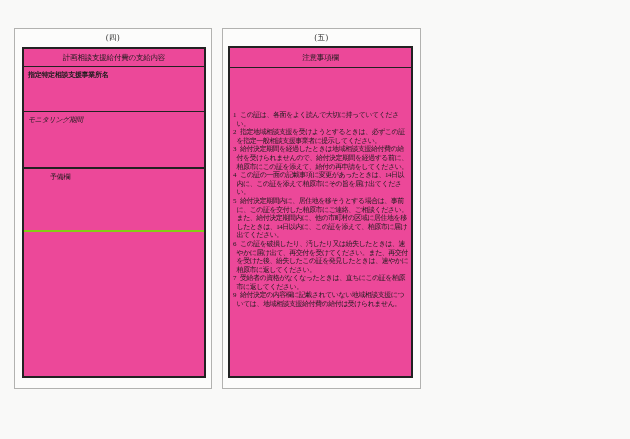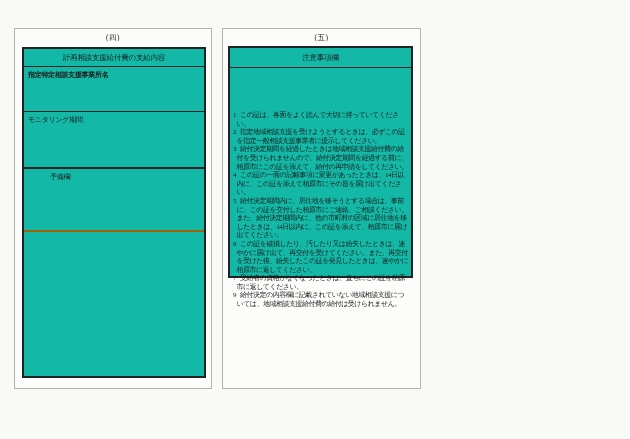--- a/index.html
+++ b/index.html
@@ -19,44 +19,44 @@
   .page-left  { left:14px;  width:198px; }
   .page-right { left:222px; width:199px; }
 
   .page-label {
     position:absolute; top:4px; left:0; right:0;
     text-align:center; font-size:7.5px; letter-spacing:0.5px;
   }
 
   .box {
     position:absolute; border:2px solid #222;
-    display:flex; flex-direction:column; background:#14b8a6;
+    display:flex; flex-direction:column; background:#ec4899;
   }
   .box-left  { left:7px; top:18px; width:184px; height:331px; }
-  .box-right { left:5px; top:17px; width:185px; height:232px; }
+  .box-right { left:5px; top:17px; width:185px; height:332px; }
 
   .row-title {
     flex:0 0 18px; display:flex; align-items:center; justify-content:center;
     font-size:7.5px; letter-spacing:-0.2px;
     border-bottom:1px solid #222;
   }
   .row-period { flex:0 0 28px; display:flex; border-bottom:1px solid #222; }
   .cell-label {
     width:45px; border-right:1px solid #222;
     display:flex; align-items:center; justify-content:center;
     font-size:7px; letter-spacing:-0.2px;
   }
   .cell-value {
     flex:1; display:flex; align-items:center; justify-content:center;
     font-size:7px; letter-spacing:-0.2px; white-space:pre;
   }
   .row-field { font-size:7px; letter-spacing:-0.3px; padding:3px 4px 0 4px; }
   .row-office     { flex:0 0 45px; border-bottom:1px solid #222;font-weight:bold; }
-  .row-monitoring { flex:0 0 57px; border-bottom:2px solid #222; }
-  .row-reserve    { flex:0 0 63px; border-bottom:2px solid #a16207;padding-left:26px; }
+  .row-monitoring { flex:0 0 57px; border-bottom:2px solid #222;font-style:italic; }
+  .row-reserve    { flex:0 0 63px; border-bottom:2px solid #84cc16;padding-left:26px; }
   .row-blank      { flex:1 1 auto; }
 
   .row-title-right {
     flex:0 0 20px; display:flex; align-items:center; justify-content:center;
     font-size:7.5px; letter-spacing:-0.2px;
     border-bottom:1px solid #222;
   }
   .notes {
     flex:1 1 auto; padding:3px 2px 0 3px;
     font-size:7px; line-height:8.6px; letter-spacing:-0.5px;margin-top:40px;

